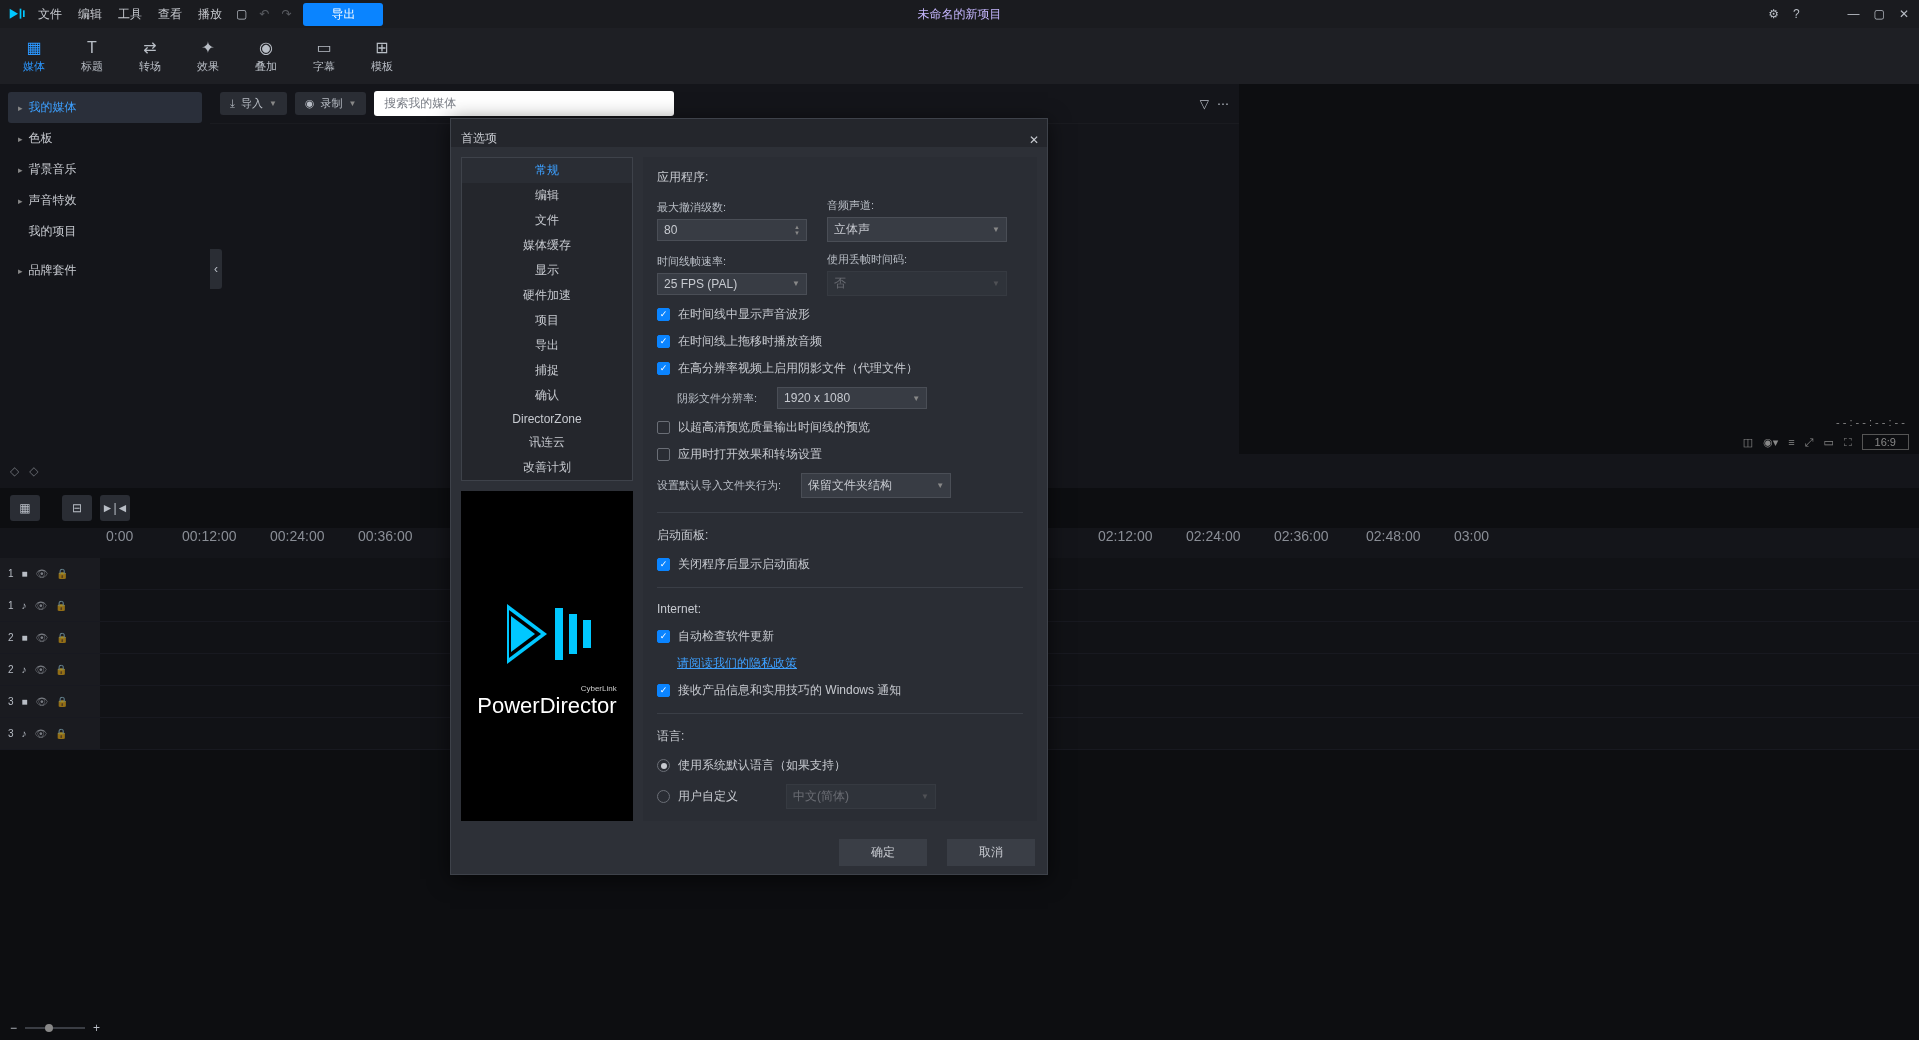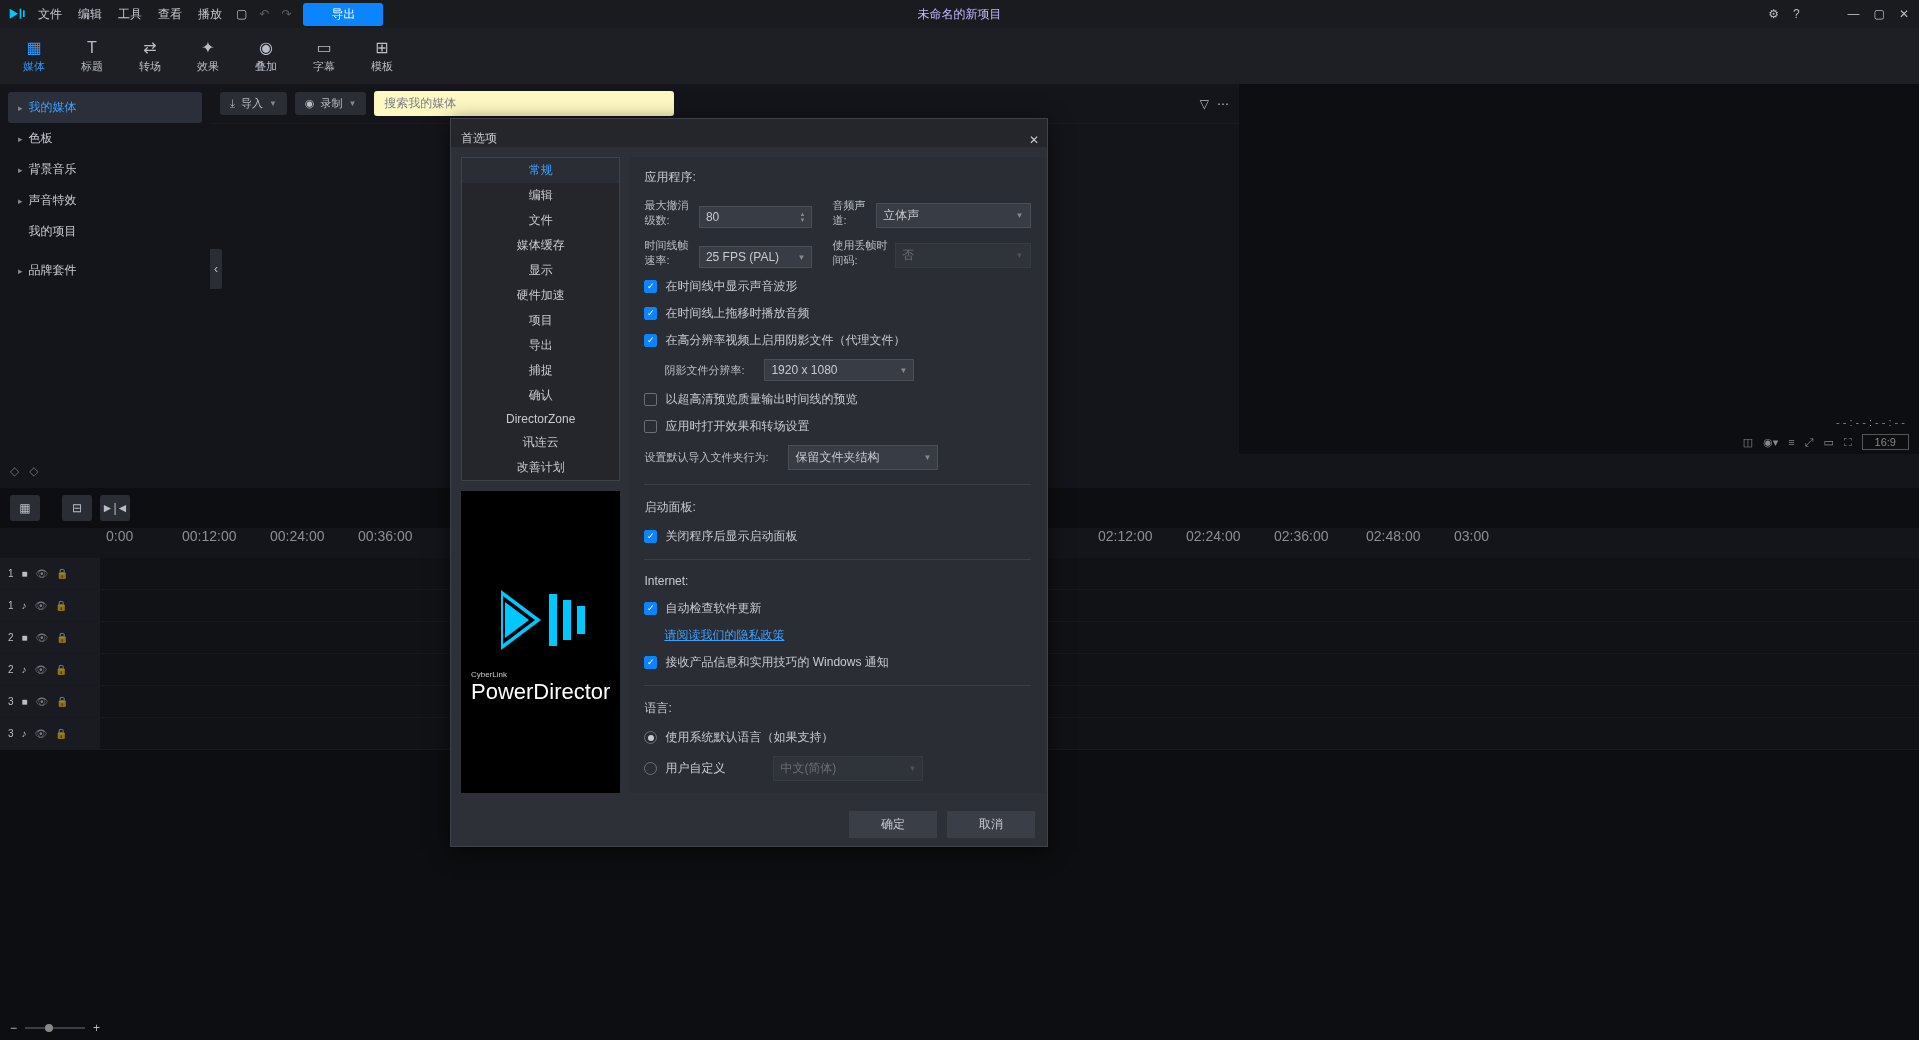--- a/index.html
+++ b/index.html
@@ -26,21 +26,21 @@
 
 .main { display:flex; height: 370px; }
 .sidebar { width: 210px; background:#14151a; padding:8px; }
 .side-item { padding:7px 10px; border-radius:3px; cursor:pointer; color:#c7cad0; font-size:12px; display:flex; align-items:center; gap:6px;}
 .side-item.active { background:#2a2f3a; color:#3da0ff;}
 .side-arrow { font-size:9px; color:#888; }
 
 .content-area { flex:1; background:#14151a; position:relative; display:flex; flex-direction:column;}
 .content-toolbar { height:40px; display:flex; align-items:center; gap:8px; padding:0 10px; border-bottom:1px solid #1a1b20;}
 .tb-btn { background:#2a2d34; padding:4px 10px; border-radius:3px; display:flex; align-items:center; gap:6px; cursor:pointer; font-size:11px;}
-.search-box { background:#fef9c3; padding:4px 10px; border-radius:3px; width:300px; color:#7a7e86; }
+.search-box { background:#ffffff; padding:4px 10px; border-radius:3px; width:300px; color:#7a7e86; }
 .drop-hint { flex:1; display:flex; align-items:center; justify-content:center; color:#6a6e76; }
 .collapse-handle { position:absolute; left:0; top:50%; transform:translateY(-50%); width:12px; height:40px; background:#2a2d34; display:flex; align-items:center; justify-content:center; cursor:pointer; border-radius:0 3px 3px 0;}
 
 .preview { width: 680px; background:#0d0e11; position:relative; }
 .preview-controls { position:absolute; bottom:4px; right:10px; display:flex; gap:10px; align-items:center; font-size:11px; color:#888;}
 .preview-tc { position:absolute; bottom:26px; right:14px; font-size:11px; color:#888;}
 
 .bottom-tools { height:34px; background:#14151a; display:flex; align-items:center; padding:0 10px; gap:10px;}
 
 
@@ -65,36 +65,36 @@
 .dlg-cat { text-align:center; padding:4px 0; font-size:12px; color:#c7cad0; cursor:pointer;}
 .dlg-cat.active { color:#3da0ff; background:#2a2d34;}
 .dlg-logo-box { margin-top:10px; flex:1; background:#000; display:flex; flex-direction:column; align-items:center; justify-content:center; padding:10px; gap:10px;}
 .dlg-logo-svg { width:120px; height:80px; }
 .pd-text { color:#fff; font-size:22px; font-weight:300; }
 .pd-text-sm { font-size:8px; color:#ccc;}
 
 .dlg-content { flex:1; background:#2a2d34; padding:12px 14px; font-size:12px; color:#c7cad0; display:flex; flex-direction:column; gap:10px;}
 .sect-title { color:#c7cad0; margin-bottom:2px;}
 .form-row { display:flex; gap:20px; align-items:center;}
-.form-col { display:flex; flex-direction:row; gap:4px;align-items:flex-end; }
+.form-col { display:flex; flex-direction:column; gap:4px; }
 .label-sm { font-size:11px; color:#b8bdc5;}
 .input-spin { background:#383c44; border:1px solid #4a4e56; padding:3px 6px; width:150px; display:flex; justify-content:space-between; align-items:center;}
 .select { background:#383c44; border:1px solid #4a4e56; padding:3px 6px; width:180px; display:flex; justify-content:space-between; align-items:center; cursor:pointer;}
 .select.disabled { opacity:.4; cursor:default;}
 .select.sm { width:150px; }
 .chk-row { display:flex; align-items:center; gap:8px; }
 .chk { width:13px; height:13px; border:1px solid #6a6e76; border-radius:2px; display:inline-flex; align-items:center; justify-content:center; cursor:pointer;}
 .chk.checked { background:#0a84ff; border-color:#0a84ff; }
 .chk.checked::after { content:"✓"; color:#fff; font-size:9px; line-height:1;}
 .radio { width:13px; height:13px; border:1px solid #6a6e76; border-radius:50%; display:inline-flex; align-items:center; justify-content:center; cursor:pointer;}
 .radio.checked::after { content:""; width:6px; height:6px; background:#c7cad0; border-radius:50%;}
 .indent { margin-left:20px;}
 .link { color:#3da0ff; text-decoration:underline; cursor:pointer;}
 .separator { height:1px; background:#3a3e46; margin:4px 0;}
-.dialog-footer { display:flex; justify-content:flex-end; gap:10px; padding:8px 12px;text-align:right;}
+.dialog-footer { display:flex; justify-content:flex-end; gap:20px; padding:8px 12px;text-align:right;}
 .btn { background:#3a3e46; padding:5px 32px; cursor:pointer; font-size:12px; color:#c7cad0;}
 .spin-arrows { display:flex; flex-direction:column; font-size:6px; line-height:6px; color:#888; cursor:pointer;}
 .caret-down { font-size:8px; color:#888;}
 </style>
 </head>
 <body>
 
 <div class="menubar">
   <div class="logo">
     <svg viewBox="0 0 24 16">
@@ -334,21 +334,21 @@
         </div>
       <div class="dlg-logo-box">
         <svg class="dlg-logo-svg" viewBox="0 0 120 80">
           <polygon points="20,10 20,70 60,40" fill="#00c8ff"></polygon>
           <polygon points="22,16 22,64 54,40" fill="#000"></polygon>
           <polygon points="24,22 24,58 48,40" fill="#00c8ff"></polygon>
           <rect x="68" y="14" width="8" height="52" fill="#00c8ff"></rect>
           <rect x="82" y="20" width="8" height="40" fill="#00c8ff"></rect>
           <rect x="96" y="26" width="8" height="28" fill="#00c8ff"></rect>
         </svg>
-        <div style="text-align:left">
+        <div style="text-align:right">
           <div class="pd-text-sm">CyberLink</div>
           <div class="pd-text">PowerDirector</div>
         </div>
       </div>
     </div>
     <div class="dlg-content">
       <div class="sect-title">应用程序:</div>
       <div class="form-row">
         <div class="form-col">
           <span class="label-sm">最大撤消级数:</span>

